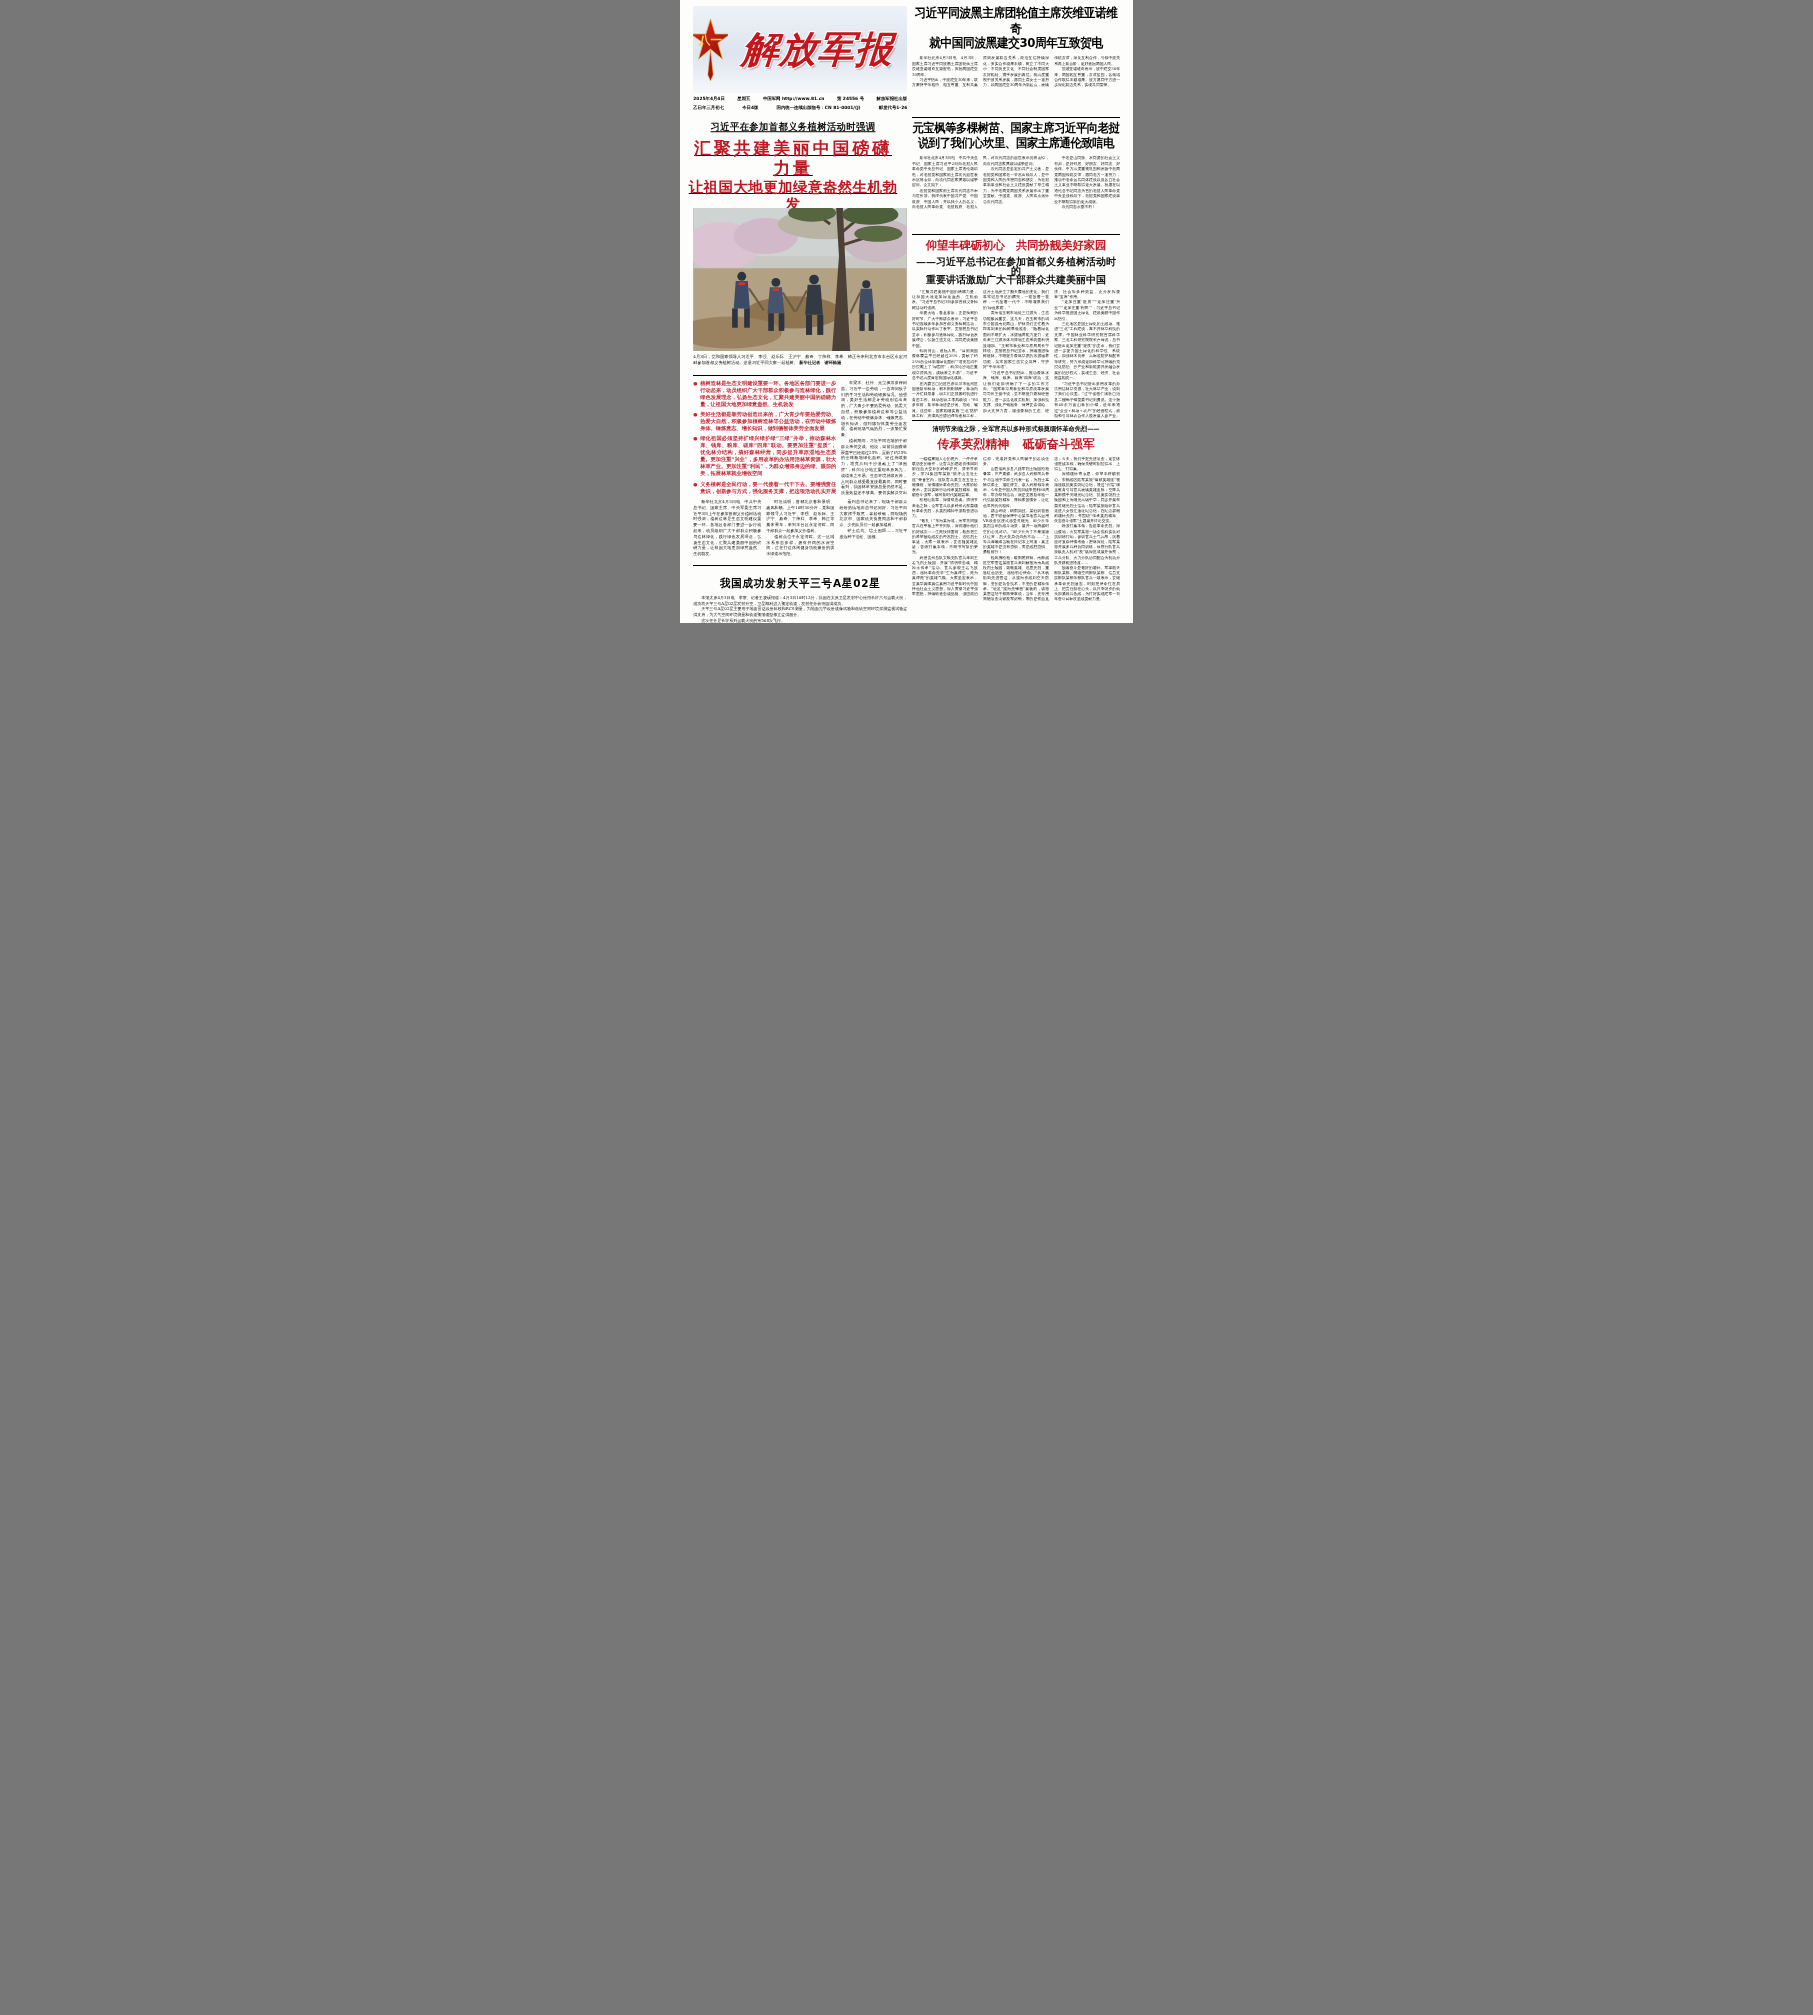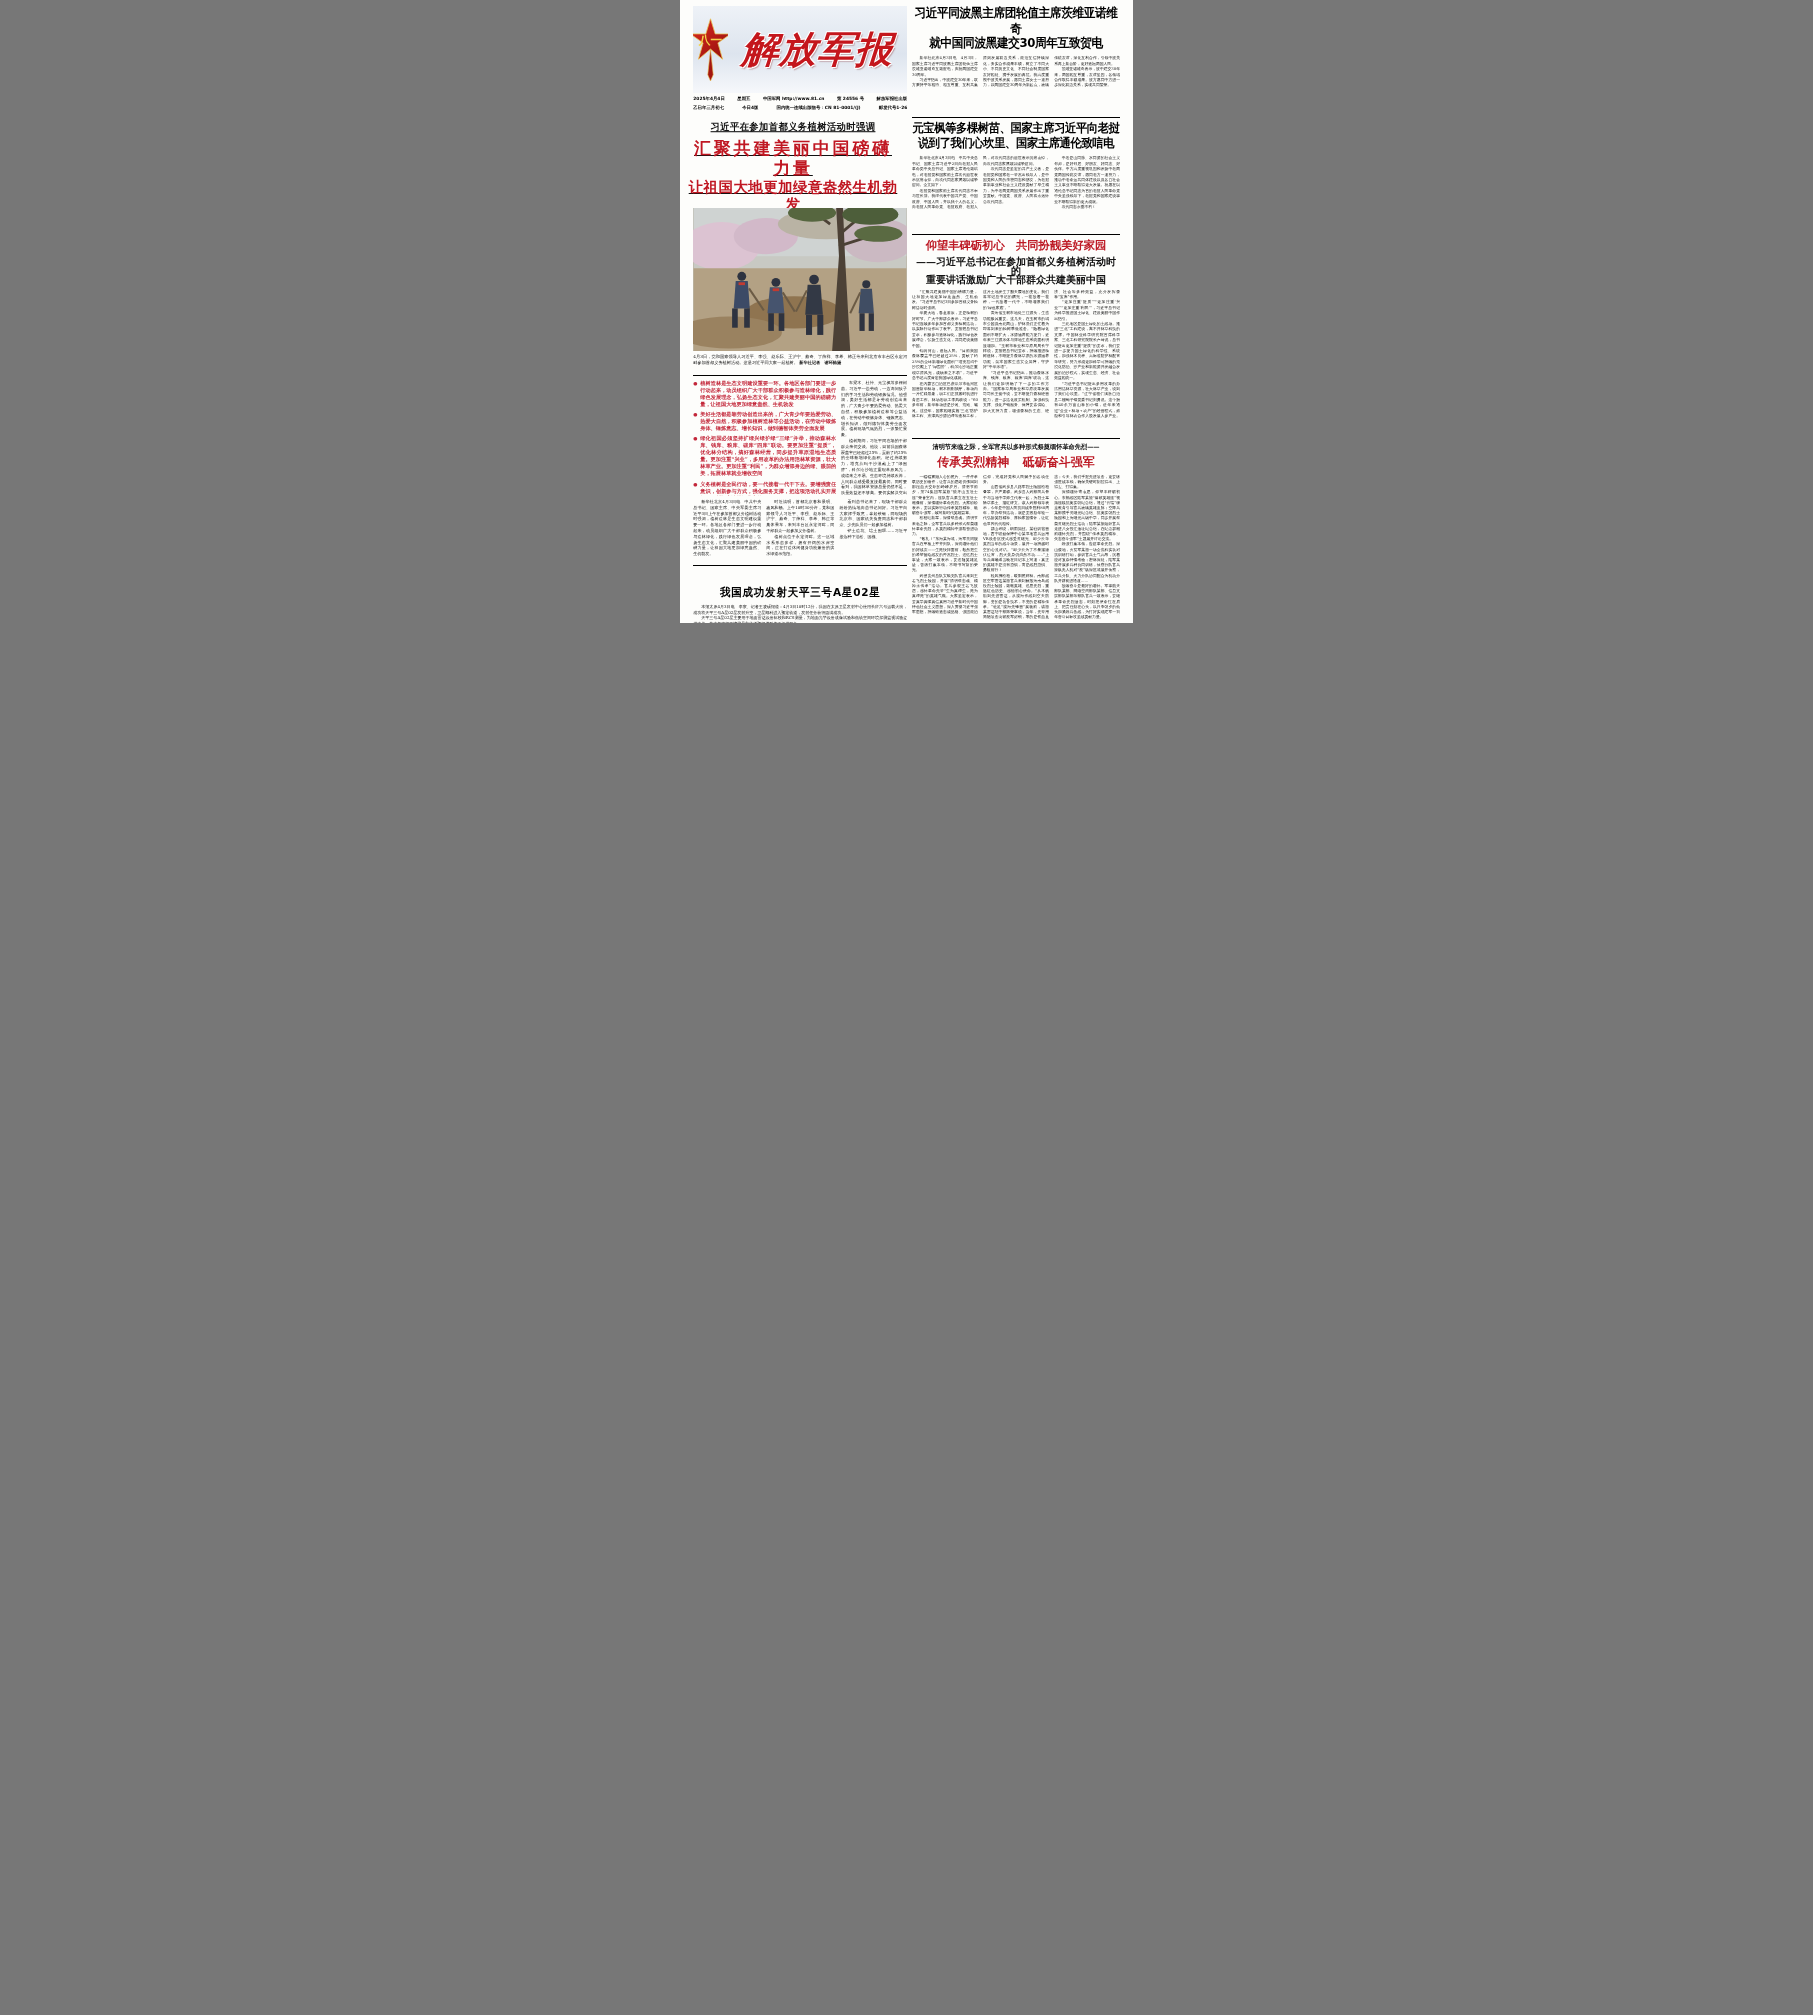--- a/index.html
+++ b/index.html
@@ -46,31 +46,31 @@
   .bullets{position:absolute;left:13.3px;top:380px;width:143px;height:116px;overflow:hidden;}
   .bullets li{list-style:none;margin:0 0 3.2px 0;color:#c3273a;font-weight:bold;
         font-size:5.2px;line-height:7px;text-align:justify;position:relative;padding-left:6.9px;}
   .bullets li::before{content:"●";position:absolute;left:0;top:0;color:#c3273a;font-size:4.8px;}
   .bullets ul{margin:0;padding:0;}
   .sidecol{position:absolute;left:161px;top:380px;width:66px;height:116px;overflow:hidden;
         font-size:4px;line-height:5.8px;}
   .bottomband{position:absolute;left:13.3px;top:499px;width:214px;height:64px;
         font-size:4px;line-height:5.8px;column-count:3;column-gap:5.2px;overflow:hidden;}
   
-  .launch{position:absolute;left:13.3px;top:565px;width:214px;height:56px;border-top:0.8px solid #000;padding-top:19px;}
+  .launch{position:absolute;left:13.3px;top:565px;width:214px;height:56px;border-top:0.8px solid #000;padding-top:10px;}
   .launch .h{font-size:10.5px;letter-spacing:0.8px;margin:0.8px 0 4px 0;}
   .launch .body{font-size:4px;line-height:5.8px;}
   
   .green{position:absolute;left:232px;top:239px;width:208px;}
   .green .h{font-size:11.3px;letter-spacing:0px;line-height:13.7px;}
   .green .sub{margin-top:4px;font-weight:bold;font-size:10px;line-height:9.3px;text-align:center;
         font-family:"DejaVu Serif","Liberation Serif",serif;}
   .green .body{margin-top:4px;height:133px;font-size:3.8px;line-height:5.4px;}
   
-  .heroes{position:absolute;left:232px;top:438px;width:208px;border-top:1.2px solid #000;padding-top:4px;}
+  .heroes{position:absolute;left:232px;top:420px;width:208px;border-top:1.2px solid #000;padding-top:4px;}
   .heroes .kick{font-size:6.2px;font-weight:bold;text-align:center;transform:scaleY(1.05);
         font-family:"DejaVu Sans","Liberation Sans",sans-serif;}
   .heroes .h{margin-top:3.2px;font-size:12px;line-height:14.5px;}
   .heroes .h .gap{display:inline-block;width:13.7px;}
   .heroes .body{margin-top:4px;height:148px;font-size:3.8px;line-height:5.2px;}
 </style>
 </head>
 <body>
 
 <div class="page">

